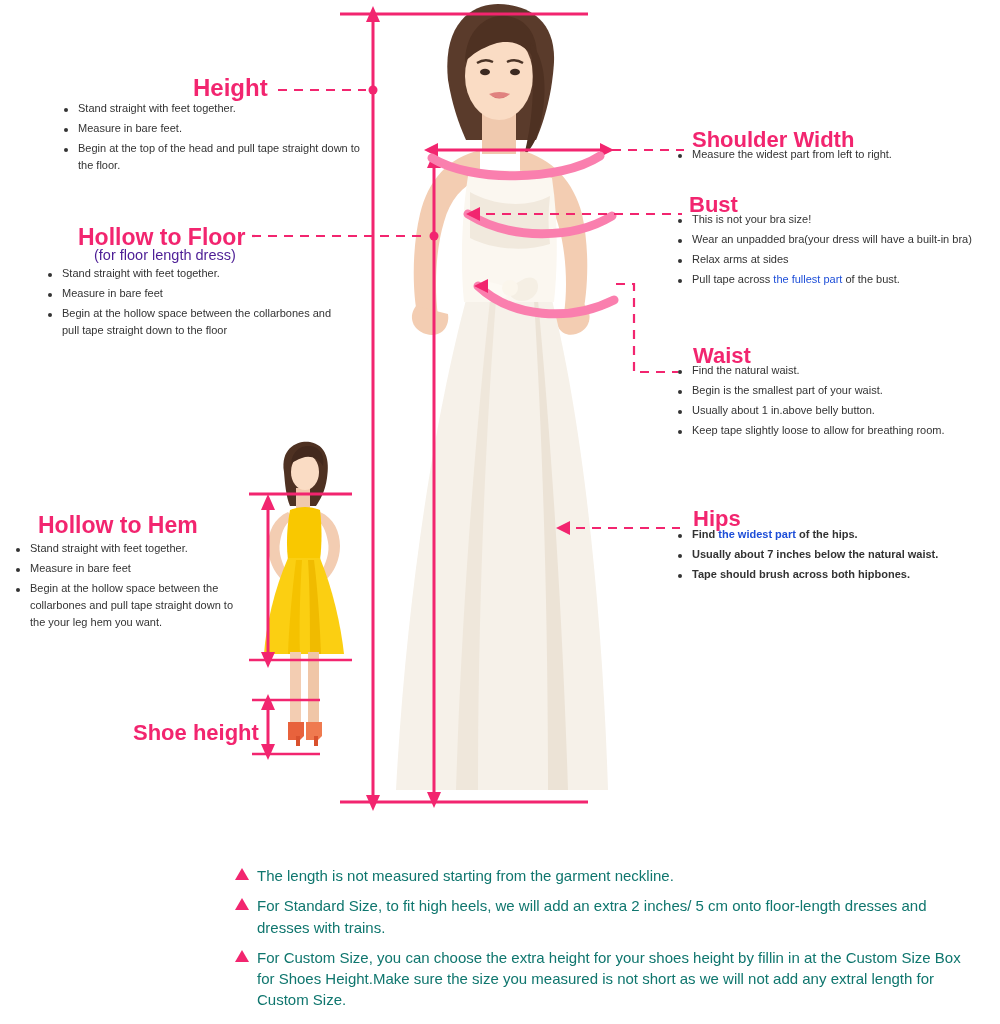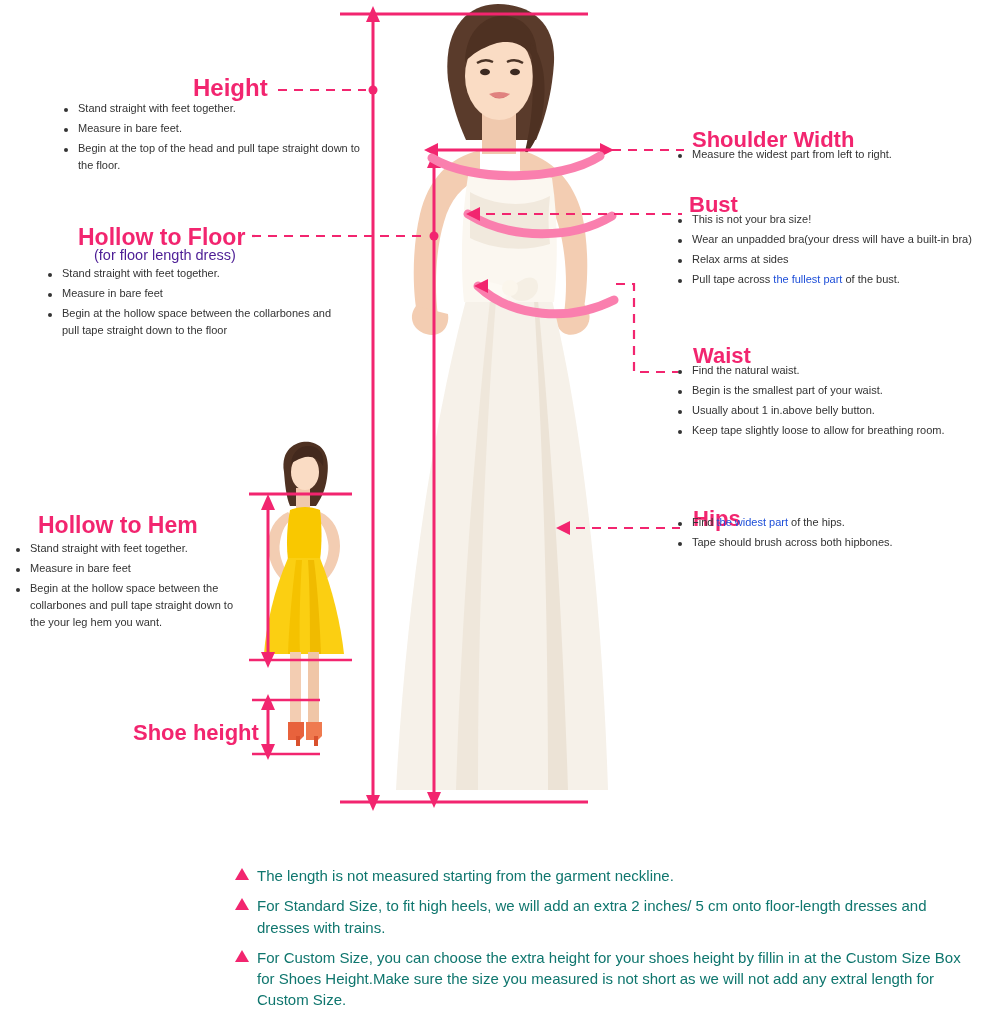--- a/index.html
+++ b/index.html
@@ -291,23 +291,24 @@
   <div class="bullets" style="left:676px; top:362px; width:320px;">
     <ul>
       <li>Find the natural waist.</li>
       <li>Begin is the smallest part of your waist.</li>
       <li>Usually about 1 in.above belly button.</li>
       <li>Keep tape slightly loose to allow for breathing room.</li>
     </ul>
   </div>
 
   <div class="heading" style="left:693px; top:506px; font-size:22px;">Hips</div>
-  <div class="bullets" style="left:676px; top:514px; width:320px;">
+  <div class="bullets" style="left:676px; top:526px; width:320px;font-weight:bold;">
     <ul>
       <li>Find <span class="hl">the widest part</span> of the hips.</li>
+      <li>Usually about 7 inches below the natural waist.</li>
       <li>Tape should brush across both hipbones.</li>
     </ul>
   </div>
 
   <div class="notes">
     <div class="note-row">
       <span class="tri"></span>
       <span>The length is not measured starting from the garment neckline.</span>
     </div>
     <div class="note-row">

